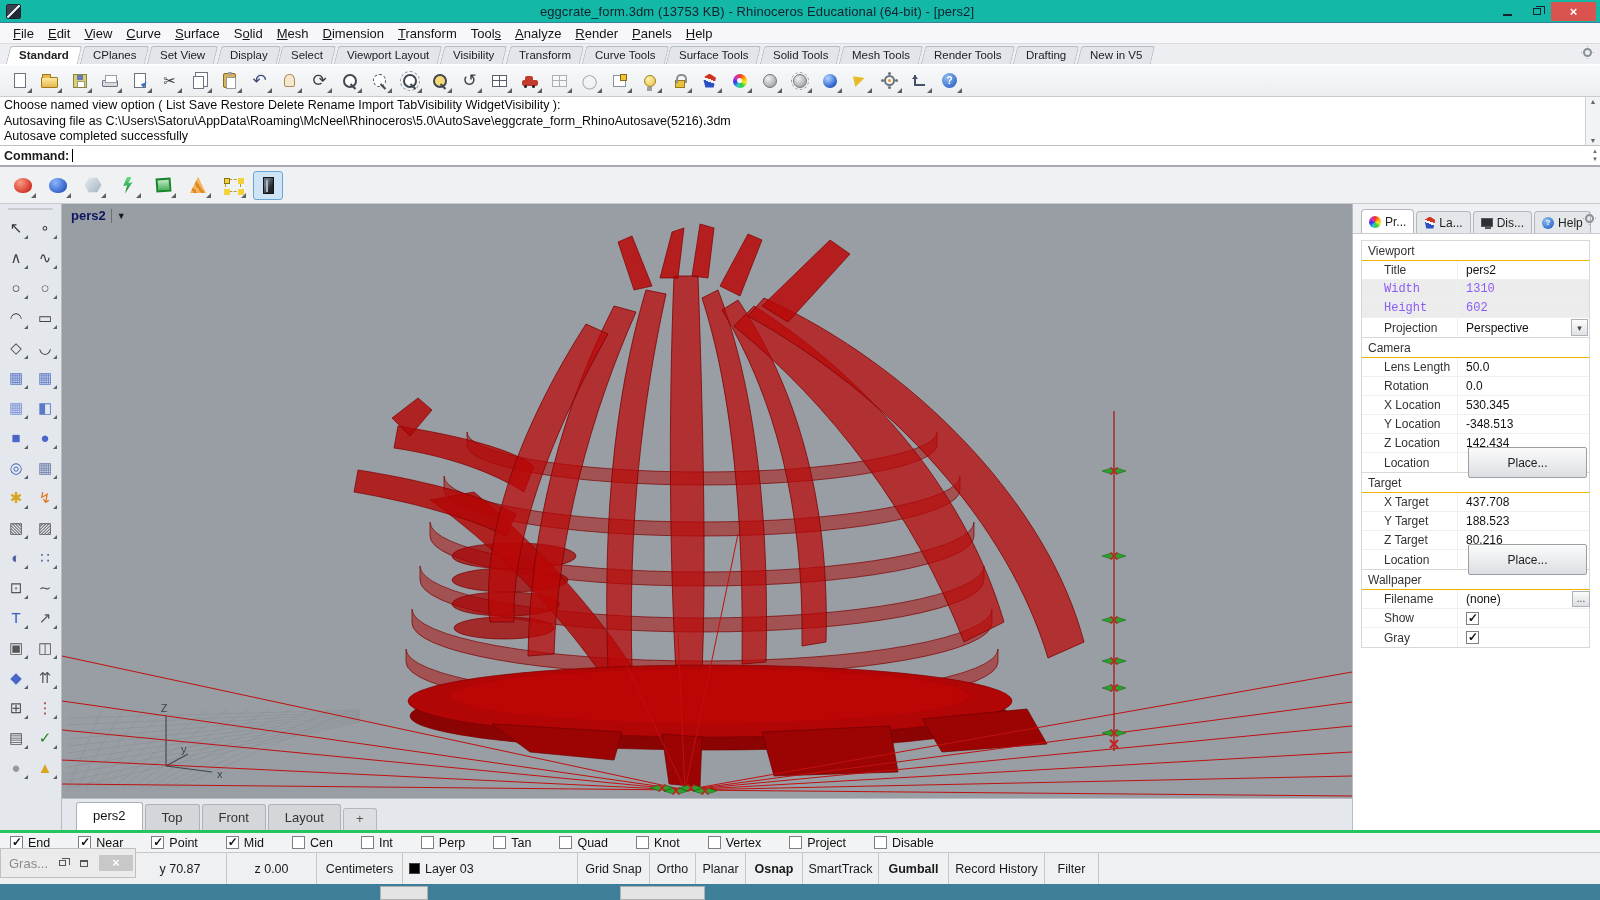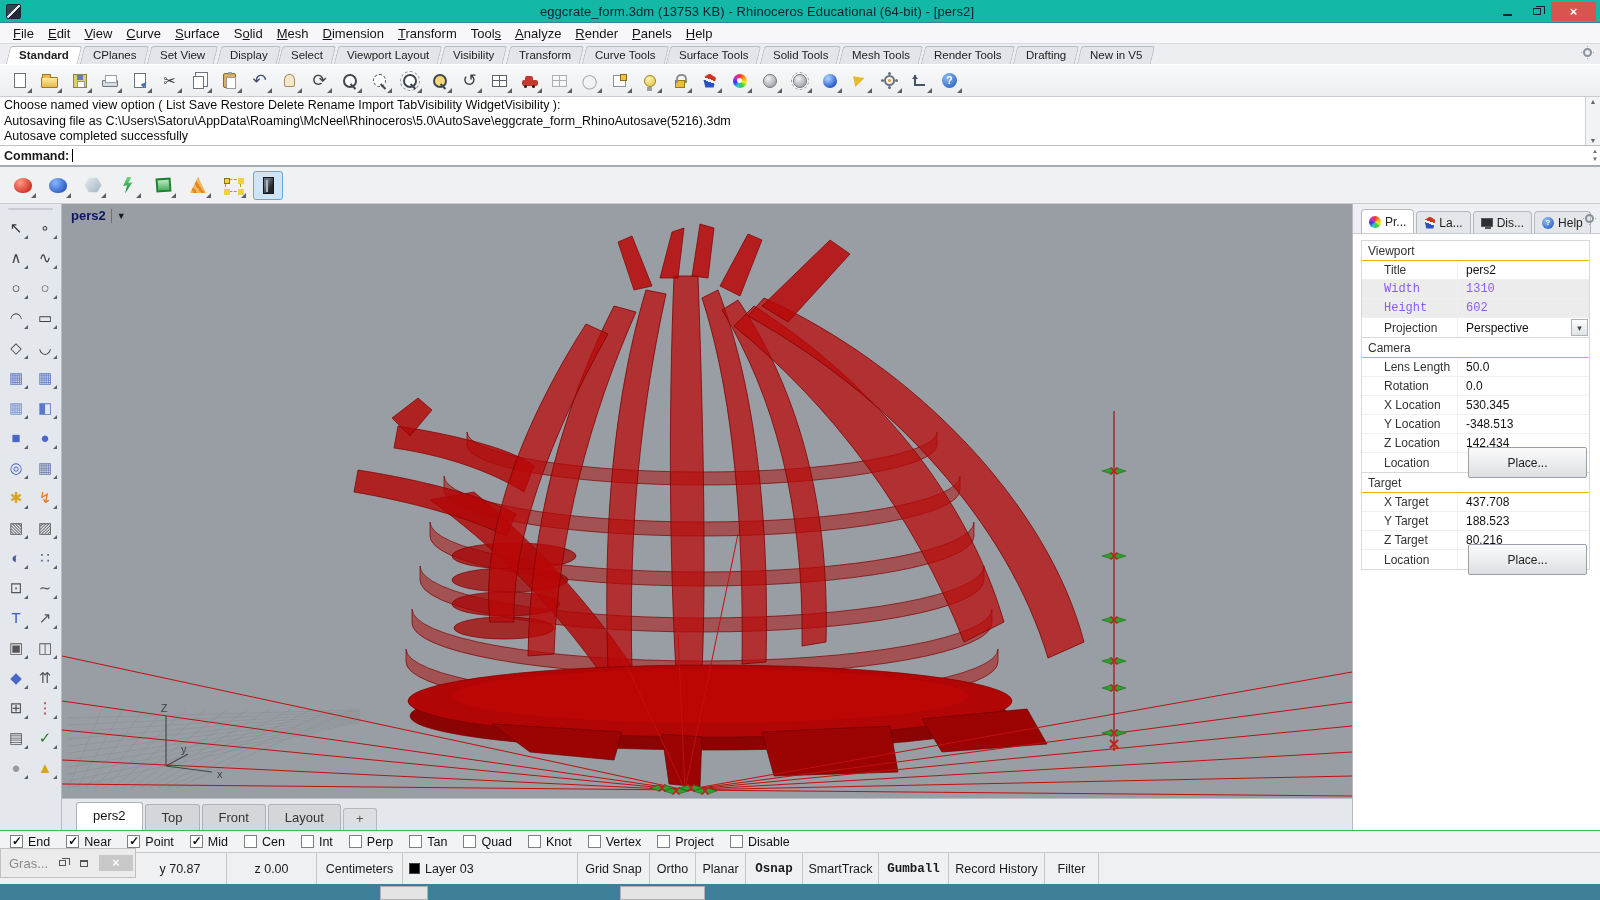--- a/index.html
+++ b/index.html
@@ -156,27 +156,27 @@
   .prow .pval { flex:1; padding-left:8px; color:#111; display:flex; align-items:center; height:100%; position:relative; }
   .prow.dis { background:#ececec; }
   .prow.dis .plabel, .prow.dis .pval { color:#8b5cf6;font-family:Liberation Mono, monospace; }
   .ddbtn { position:absolute; right:1px; top:1px; bottom:1px; width:17px; background:linear-gradient(#fdfdfd,#dfe2e6); border:1px solid #aeb2b8; font-size:9px; color:#444; display:flex; align-items:center; justify-content:center; }
   .place { flex:1; margin:1px 2px; height:31px; background:linear-gradient(#fbfbfb,#dcdfe3); border:1px solid #9aa0a6; border-radius:2px; font-size:12px; font-family:"Liberation Sans",sans-serif; color:#222; }
   .dots { position:absolute; right:-1px; top:1px; width:18px; height:16px; background:linear-gradient(#fbfbfb,#dcdfe3); border:1px solid #aeb2b8; font-size:10px; text-align:center; line-height:14px; color:#444; }
   .cb { width:13px; height:13px; background:#fff; border:1px solid #7a8086; position:relative; }
   .cb.checked::after { content:"✓"; position:absolute; left:1px; top:-2px; font-size:12px; font-weight:bold; color:#111; }
 
   
-  .osnapbar { height:22px; background:#f2f3f5; border-top:1px solid #22c55e; display:flex; align-items:center; padding-left:10px; gap:16px; }
+  .osnapbar { height:22px; background:#f2f3f5; border-top:3px solid #22c55e; display:flex; align-items:center; padding-left:10px; gap:28px; }
   .os-item { display:flex; align-items:center; gap:5px; font-size:12.5px; color:#111; }
 
   
   .statusbar { height:32px; background:#eef0f2; border-top:1px solid #c4c8cc; display:flex; align-items:stretch; position:relative; font-size:12.5px; }
   .scell { display:flex; align-items:center; justify-content:center; border-right:1px solid #c4c8cc; padding:0 6px; white-space:nowrap; }
-  .scell.bold { font-weight:bold;font-family:Liberation Mono, monospace; }
+  .scell.bold { font-weight:bold; }
   .swatch { width:11px; height:11px; background:#000; border:1px solid #444; margin-right:5px; }
   .scell.mem { flex:1; justify-content:flex-start; border-right:none; padding-left:8px; }
   .gwin { position:absolute; left:0; top:-5px; width:136px; height:30px; background:#ebebeb; border:1px solid #c0c0c0; display:flex; align-items:center; padding-left:8px; gap:6px; z-index:5; }
   .gwin .gtitle { color:#8a8a8a; font-size:13px; flex:1; }
   .gwbtn { width:18px; height:16px; display:flex; align-items:center; justify-content:center; color:#555; }
   .gwbtn .rest { width:7px; height:6px; border:1px solid #555; position:relative; }
   .gwbtn .rest::before { content:""; position:absolute; top:-3px; left:2px; width:7px; height:6px; border:1px solid #555; border-bottom:none; border-left:none; }
   .gwbtn .maxi { width:8px; height:7px; border:1px solid #555; border-top-width:2px; }
   .gwbtn.close { width:38px; background:#c8c8c8; color:#fdfdfd; font-weight:bold; margin-right:2px; }
 
@@ -770,20 +770,39 @@
               <span class="plabel">Z Target</span>
               <span class="pval">80.216</span>
             </div>
             <div class="prow">
               <span class="plabel">Location</span>
               <span class="pval">
                 <button class="place">Place...</button>
               </span>
             </div>
           </div>
+          <div class="psec">
+            <div class="psec-title">Wallpaper</div>
+            <div class="prow">
+              <span class="plabel">Filename</span>
+              <span class="pval">(none)<span class="dots">...</span></span>
+            </div>
+            <div class="prow">
+              <span class="plabel">Show</span>
+              <span class="pval">
+                <span class="cb checked"></span>
+              </span>
+            </div>
+            <div class="prow">
+              <span class="plabel">Gray</span>
+              <span class="pval">
+                <span class="cb checked"></span>
+              </span>
+            </div>
+          </div>
         </div>
     </div>
   </div>
 
   <div class="osnapbar" id="osnapbar">
       <span class="os-item">
         <span class="cb checked"></span>
         <span>End</span>
       </span>
       <span class="os-item">

